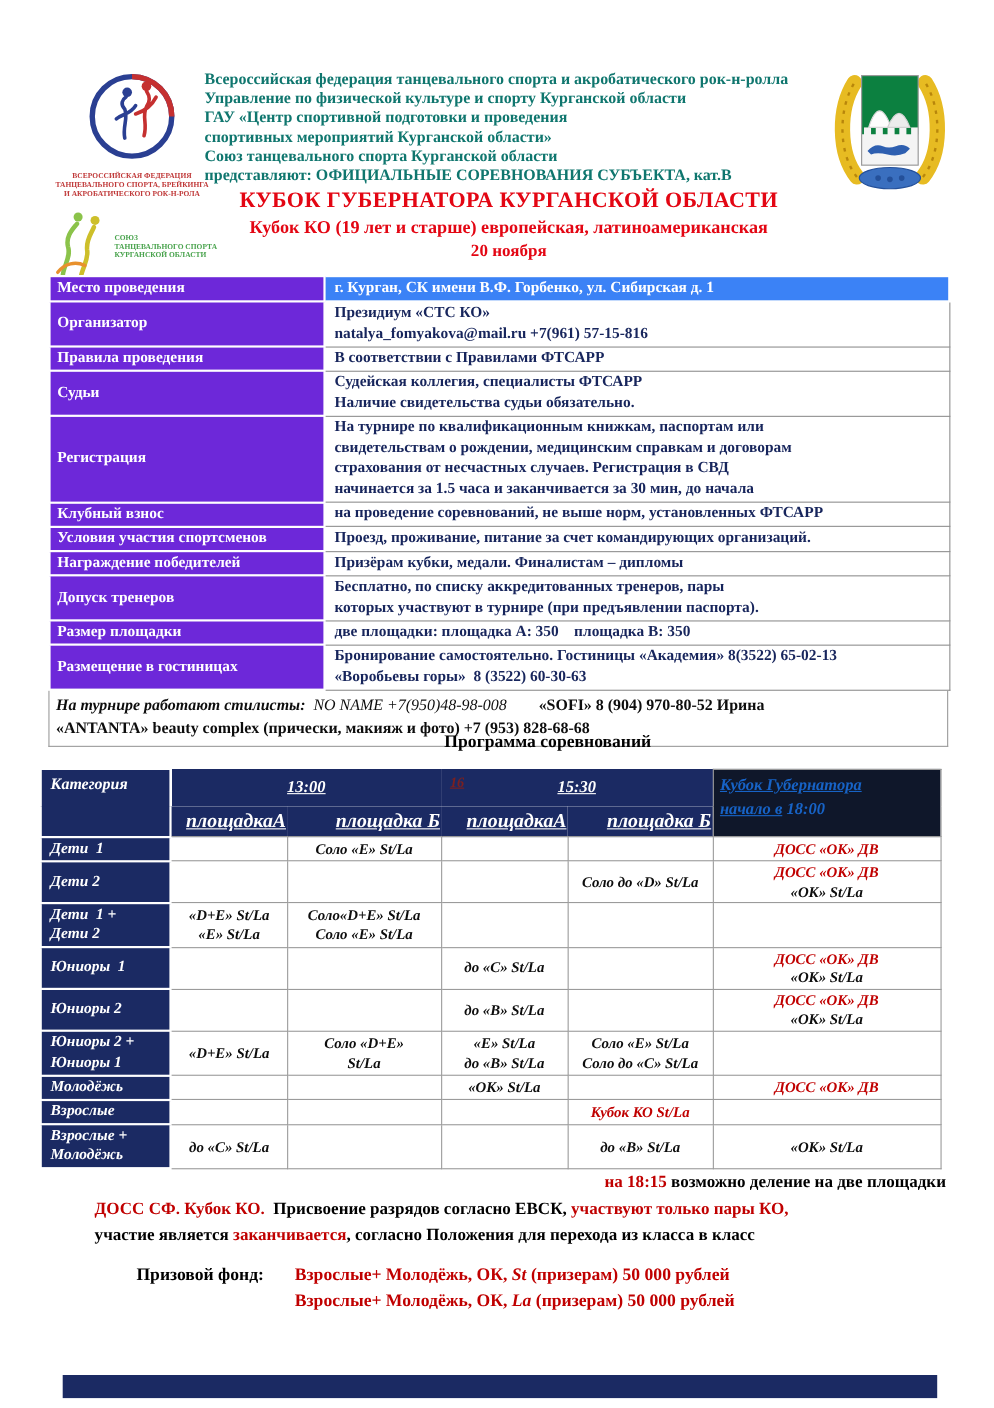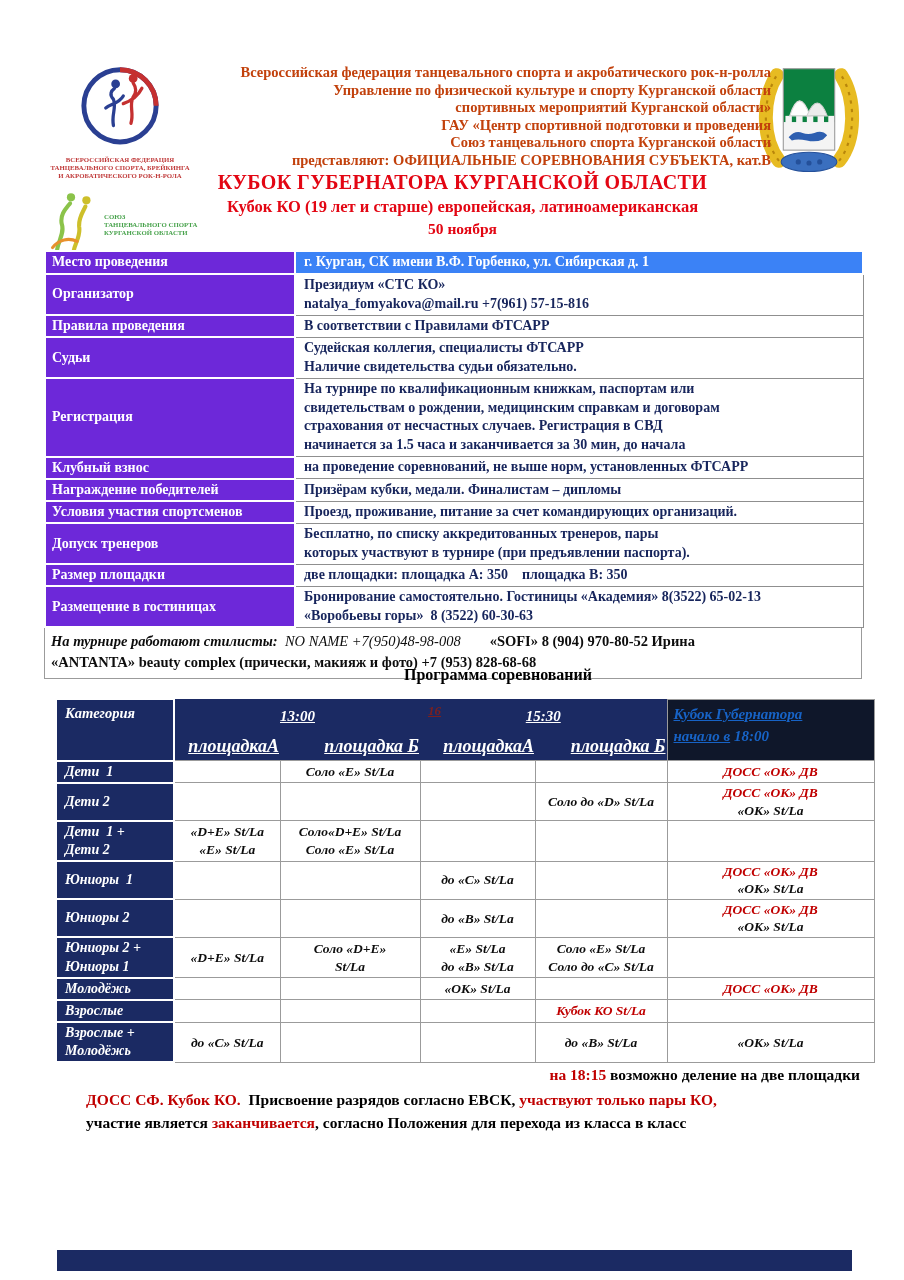--- a/index.html
+++ b/index.html
@@ -1,20 +1,20 @@
 <!DOCTYPE html>
 <html><head>
 <meta charset="utf-8">
 <style>
   html,body{margin:0;padding:0;background:#fff;}
   .page{position:relative;width:904px;height:1280px;background:#fff;overflow:hidden;
         font-family:"Liberation Serif","DejaVu Serif",serif;color:#111;}
   
-  .org-block{position:absolute;left:186px;top:64px;width:585px;color:#c2410c;
-             font-weight:bold;font-size:14.5px;line-height:17.6px;text-align:right;}
+  .org-block{position:absolute;left:186px;top:64px;width:585px;color:#0f766e;
+             font-weight:bold;font-size:14.5px;line-height:17.6px;}
   .org-line{white-space:pre-wrap;}
   .title-block{position:absolute;left:140px;top:171px;width:645px;text-align:center;color:#e30613;}
   .main-title{font-size:20px;font-weight:bold;letter-spacing:.4px;}
   .sub-title{font-size:16.5px;font-weight:bold;margin-top:3px;}
   .event-date{font-size:15.5px;font-weight:bold;margin-top:3px;}
   .logo-caption{font-size:6.8px;font-weight:bold;line-height:8px;white-space:pre-line;}
   .vfts{position:absolute;left:50px;top:62px;width:140px;text-align:center;}
   .vfts .logo-caption{color:#c03a3a;margin-top:-2px;}
   .stsko{position:absolute;left:40px;top:186px;width:160px;display:flex;align-items:center;}
   .stsko .logo-caption{color:#49a34d;text-align:left;margin-left:2px;}
@@ -31,21 +31,21 @@
   .info-table tr.hl td.val{background:#3b82f6;color:#fff;border:2px solid #fff;}
   .info-line{white-space:pre-wrap;}
   .stylists{border:1px solid #9b9b9b;border-top:none;padding:3px 6px 5px 6px;
       font-size:14.5px;color:#0d0d0d;line-height:1.45;}
   .seg-line{white-space:pre-wrap;}
   .bd{font-weight:bold;} .it{font-style:italic;} .un{text-decoration:underline;}
   .red{color:#c00000;}
   
   .program-title{position:absolute;left:0;top:666px;width:904px;text-align:center;
       font-size:16px;font-weight:bold;color:#000;padding-left:46px;}
-  .program-table{position:absolute;left:55px;top:698px;width:818px;}
+  .program-table{position:absolute;left:36px;top:698px;width:818px;}
   .program-table th{background:#1b2a63;color:#fff;font-weight:bold;font-style:italic;}
   .program-table th.cat{text-align:left;vertical-align:top;padding:5px 0 0 8px;font-size:14.5px;
       border:2px solid #fff;}
   .program-table th.grp{text-align:center;font-size:15px;height:32px;position:relative;}
   .pad13{padding:0 28px;} .pad15{padding:0 22px;}
   .note16{position:absolute;left:8px;top:4px;color:#7b2020;font-size:13px;font-weight:bold;}
   .program-table th.floor{text-align:right;font-size:18px;font-weight:bold;height:25px;}
   .program-table th.cup{background:#0f172a;color:#1763c6;text-align:left;vertical-align:top;
       padding:3px 2px 0 6px;font-size:15px;line-height:1.5;border:1px solid #9b9b9b;}
   .program-table td{border:1px solid #9b9b9b;text-align:center;font-weight:bold;font-style:italic;
@@ -116,30 +116,30 @@
       <path d="M32,54 Q41,26 51,54 Z" fill="#fdfdfd" stroke="#d8d8d8"></path>
       <path d="M48,54 Q58,30 67,54 Z" fill="#ececec" stroke="#d0d0d0"></path>
       <path d="M31,74 q6,-7 13,-4 q5,2 11,0 q7,-3 12,2 l-4,4 q-7,3 -15,1 q-9,-2 -14,0 z" fill="#2e5fb0"></path>
       <rect x="26" y="10" width="48" height="76" fill="none" stroke="#9a9a9a" stroke-width="1"></rect>
     </svg>
   </div>
 
   <div class="org-block">
       <div class="org-line">Всероссийская федерация танцевального спорта и акробатического рок-н-ролла</div>
       <div class="org-line">Управление по физической культуре и спорту Курганской области</div>
+      <div class="org-line">ГАУ «Центр спортивной подготовки и проведения</div>
       <div class="org-line">спортивных мероприятий Курганской области»</div>
-      <div class="org-line">ГАУ «Центр спортивной подготовки и проведения</div>
       <div class="org-line">Союз танцевального спорта Курганской области</div>
       <div class="org-line">представляют: ОФИЦИАЛЬНЫЕ СОРЕВНОВАНИЯ СУБЪЕКТА, кат.В</div>
     </div>
 
   <div class="title-block">
     <div class="main-title">КУБОК ГУБЕРНАТОРА КУРГАНСКОЙ ОБЛАСТИ</div>
     <div class="sub-title">Кубок КО (19 лет и старше) европейская, латиноамериканская</div>
-    <div class="event-date">50 ноября</div>
+    <div class="event-date">20 ноября</div>
   </div>
 
   <div class="info-section">
     <table class="info-table">
       <colgroup>
           <col style="width:250px">
           <col style="width:568px">
         </colgroup>
       <tbody id="info-body">
           <tr class="hl">
@@ -177,29 +177,29 @@
               <div class="info-line">начинается за 1.5 часа и заканчивается за 30 мин, до начала</div>
             </td>
           </tr>
           <tr>
             <td class="lbl">Клубный взнос</td>
             <td class="val">
               <div class="info-line">на проведение соревнований, не выше норм, установленных ФТСАРР</div>
             </td>
           </tr>
           <tr>
+            <td class="lbl">Условия участия спортсменов</td>
+            <td class="val">
+              <div class="info-line">Проезд, проживание, питание за счет командирующих организаций.</div>
+            </td>
+          </tr>
+          <tr>
             <td class="lbl">Награждение победителей</td>
             <td class="val">
               <div class="info-line">Призёрам кубки, медали. Финалистам – дипломы</div>
-            </td>
-          </tr>
-          <tr>
-            <td class="lbl">Условия участия спортсменов</td>
-            <td class="val">
-              <div class="info-line">Проезд, проживание, питание за счет командирующих организаций.</div>
             </td>
           </tr>
           <tr>
             <td class="lbl">Допуск тренеров</td>
             <td class="val">
               <div class="info-line">Бесплатно, по списку аккредитованных тренеров, пары</div>
               <div class="info-line">которых участвуют в турнире (при предъявлении паспорта).</div>
             </td>
           </tr>
           <tr>
@@ -395,15 +395,20 @@
         </tr>
       </tbody>
   </table>
 
   <div class="note-right seg-line"><span class="red">на 18:15</span><span> возможно деление на две площадки</span></div>
   <div class="notes">
     <div class="seg-line"><span class="red">ДОСС СФ. Кубок КО.</span><span>  Присвоение разрядов согласно ЕВСК, </span><span class="red">участвуют только пары КО,</span></div>
     <div class="seg-line"><span>участие является </span><span class="red">заканчивается</span><span>, согласно Положения для перехода из класса в класс</span></div>
   </div>
 
+  <div class="prize">
+    <span class="plabel">Призовой фонд:</span>
+    <span class="pl1 seg-line"><span class="red">Взрослые+ Молодёжь, ОК, </span><span class="red it">St</span><span class="red"> (призерам) 50 000 рублей</span></span>
+    <span class="pl2 seg-line"><span class="red">Взрослые+ Молодёжь, ОК, </span><span class="red it">La</span><span class="red"> (призерам) 50 000 рублей</span></span>
+  </div>
 
   <div class="footer-bar"></div>
 </div>
 
 </body></html>

